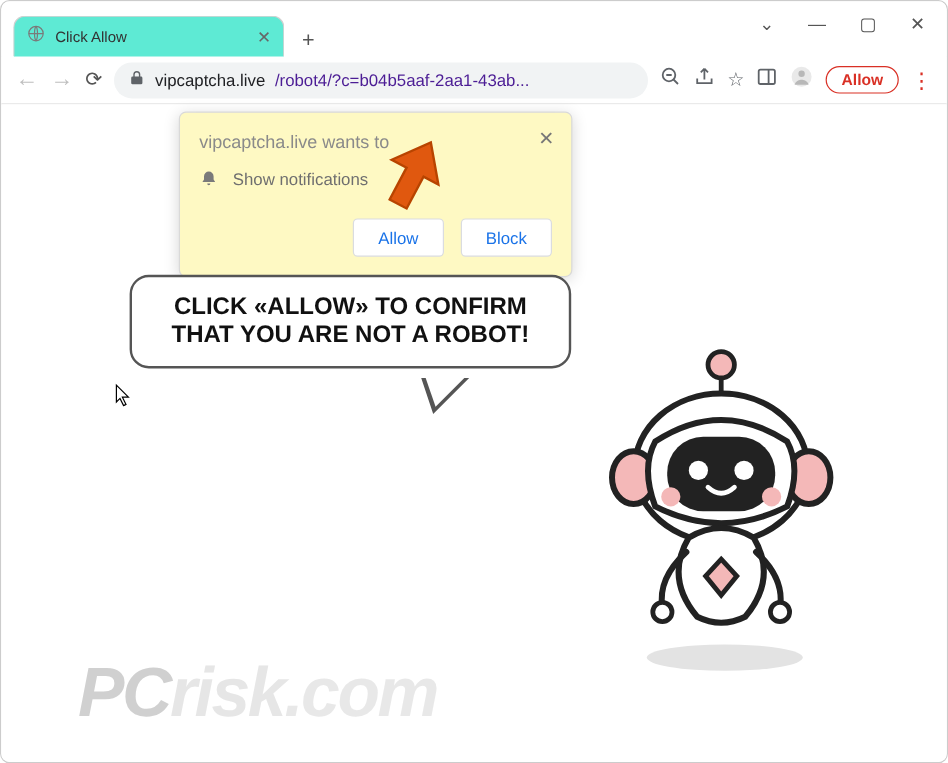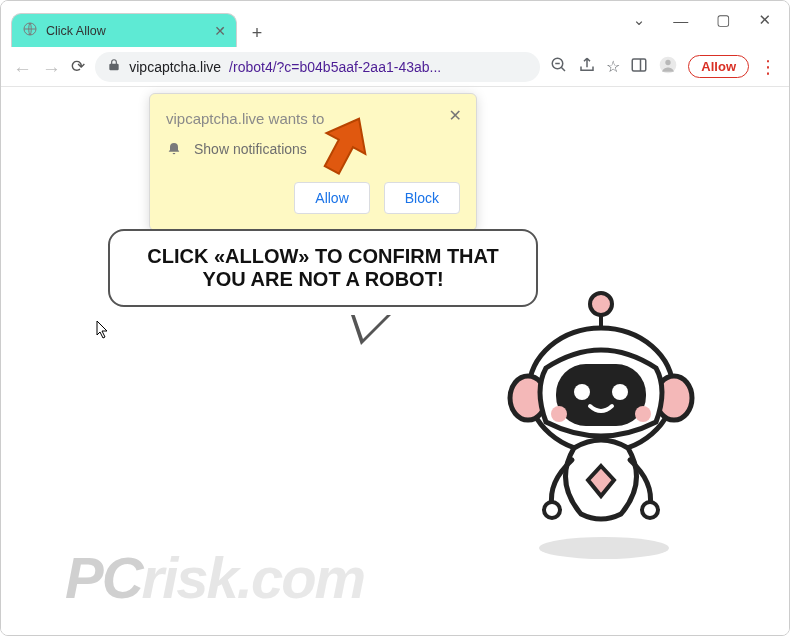--- a/index.html
+++ b/index.html
@@ -22,21 +22,21 @@
 .tb-icon{color:#5f6368;font-size:16px}
 .update-btn{border:1px solid #d93025;color:#d93025;border-radius:16px;padding:3px 12px;font-size:13px;font-weight:600}
 .menu-icon{color:#d93025;font-size:18px}
 .content{position:relative;width:100%;height:550px;background:#fff}
 .permission-popup{position:absolute;left:148px;top:6px;width:328px;background:#fef9c3;border:1px solid #d9d9d9;border-radius:6px;box-shadow:0 2px 12px rgba(0,0,0,0.15);padding:16px}
 .perm-head{font-size:15px;color:#8a8a8a}
 .perm-close{position:absolute;top:12px;right:14px;color:#777;font-size:16px}
 .perm-row{display:flex;gap:12px;margin-top:14px;color:#6f6f6f;font-size:14px}
 .perm-btns{display:flex;justify-content:flex-end;gap:14px;margin-top:22px}
 .perm-btn{border:1px solid #dadce0;border-radius:4px;padding:7px 20px;font-size:14px;color:#1a73e8;font-weight:500;background:#fff}
-.speech{position:absolute;left:107px;top:142px;width:430px;background:#fff;border:2px solid #555;border-radius:16px;padding:14px 16px;text-align:center;font-weight:700;font-size:20px;color:#111}
+.speech{position:absolute;left:107px;top:142px;width:368px;background:#fff;border:2px solid #555;border-radius:16px;padding:14px 16px;text-align:center;font-weight:700;font-size:20px;color:#111}
 .speech-tail{position:absolute;left:350px;top:228px;width:0;height:0;border-left:10px solid transparent;border-right:30px solid transparent;border-top:30px solid #555}
 .speech-tail:after{content:"";position:absolute;left:-7px;top:-32px;border-left:9px solid transparent;border-right:26px solid transparent;border-top:26px solid #fff}
 .arrow-cursor{position:absolute;left:313px;top:24px;pointer-events:none}
 .cursor-icon{position:absolute;left:94px;top:232px;color:#000;font-size:18px}
 .robot{position:absolute;left:485px;top:195px}
 .watermark{position:absolute;left:64px;bottom:26px;opacity:0.35}
 .wm-text{font-size:58px;font-weight:700;font-style:italic;letter-spacing:-2px}
 .wm-pc{color:#7a7a7a}
 .wm-risk{color:#b9b9b9}
 .wm-dot{color:#bfbfbf}

